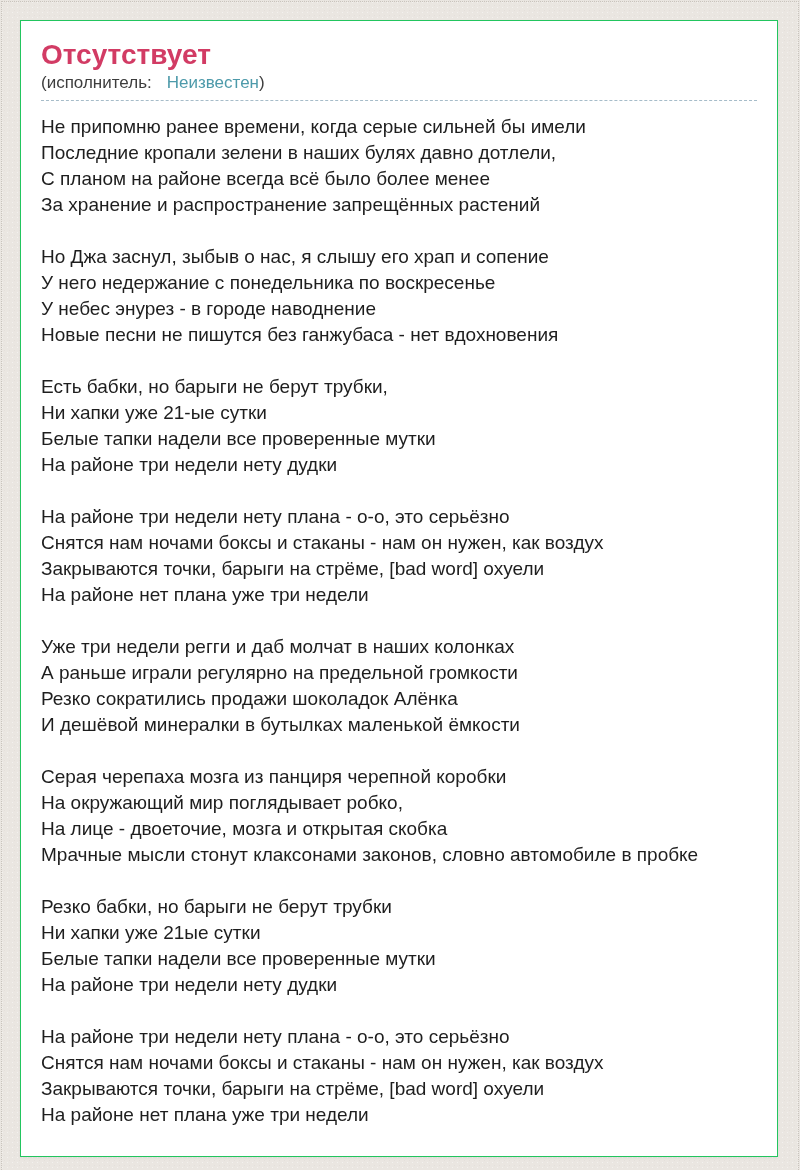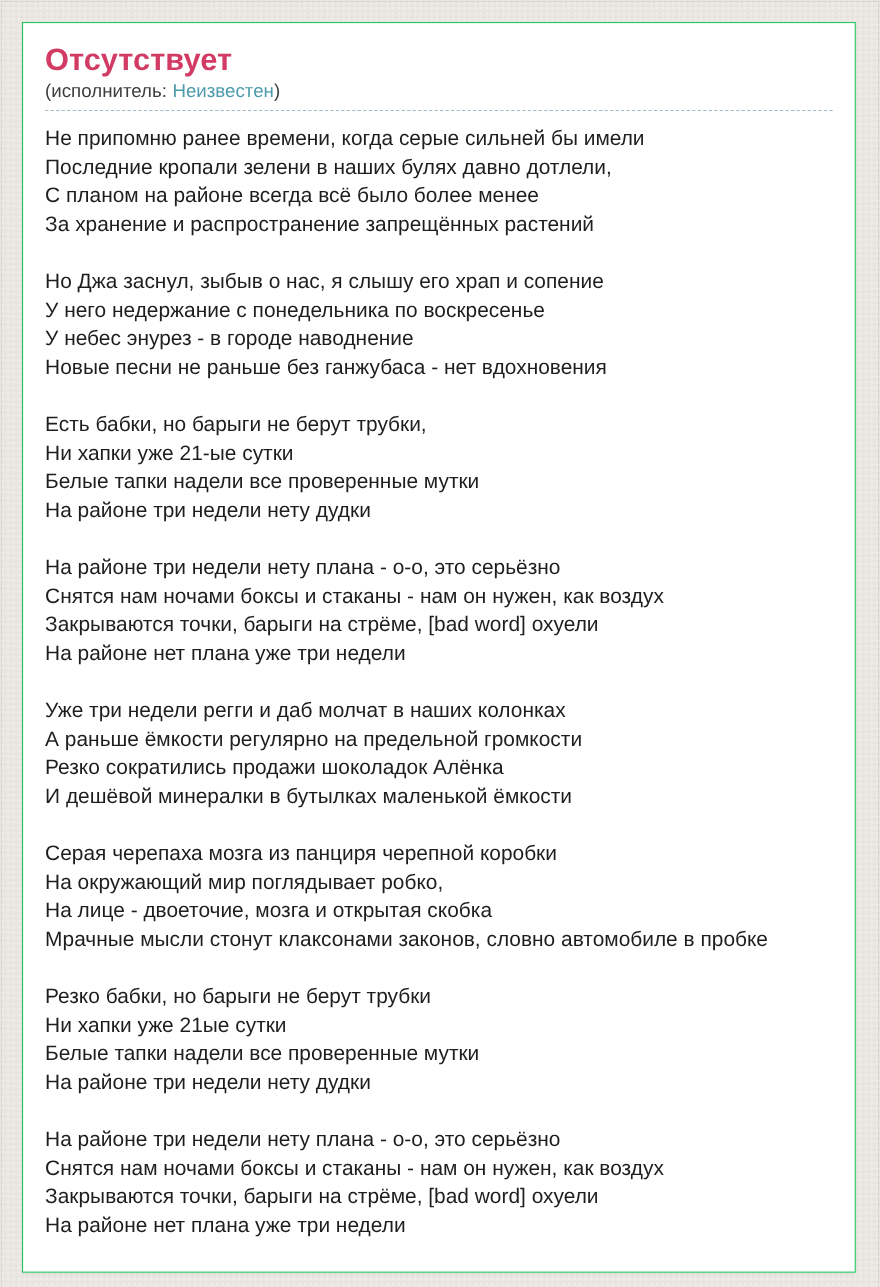--- a/index.html
+++ b/index.html
@@ -45,21 +45,21 @@
     margin-top: 2px;
     font-size: 17px;
     line-height: 20px;
     color: #3d3d3d;
     padding-bottom: 7px;
     border-bottom: 1px dashed #a6bcc9;
   }
   .artist-link {
     color: #4d9aaa;
     text-decoration: none;
-    margin-left: 5px;
+    margin-left: 15px;
     cursor: pointer;
   }
   .lyrics {
     margin-top: 13px;
     font-size: 19px;
     line-height: 26px;
     color: #1e1e1e;
   }
   .stanza { margin: 0 0 26px 0; }
   .stanza:last-child { margin-bottom: 0; }
@@ -79,37 +79,37 @@
       <div class="stanza">
         <div class="lyric-line">Не припомню ранее времени, когда серые сильней бы имели</div>
         <div class="lyric-line">Последние кропали зелени в наших булях давно дотлели,</div>
         <div class="lyric-line">С планом на районе всегда всё было более менее</div>
         <div class="lyric-line">За хранение и распространение запрещённых растений</div>
       </div>
       <div class="stanza">
         <div class="lyric-line">Но Джа заснул, зыбыв о нас, я слышу его храп и сопение</div>
         <div class="lyric-line">У него недержание с понедельника по воскресенье</div>
         <div class="lyric-line">У небес энурез - в городе наводнение</div>
-        <div class="lyric-line">Новые песни не раньше без ганжубаса - нет вдохновения</div>
+        <div class="lyric-line">Новые песни не пишутся без ганжубаса - нет вдохновения</div>
       </div>
       <div class="stanza">
         <div class="lyric-line">Есть бабки, но барыги не берут трубки,</div>
         <div class="lyric-line">Ни хапки уже 21-ые сутки</div>
         <div class="lyric-line">Белые тапки надели все проверенные мутки</div>
         <div class="lyric-line">На районе три недели нету дудки</div>
       </div>
       <div class="stanza">
         <div class="lyric-line">На районе три недели нету плана - о-о, это серьёзно</div>
         <div class="lyric-line">Снятся нам ночами боксы и стаканы - нам он нужен, как воздух</div>
         <div class="lyric-line">Закрываются точки, барыги на стрёме, [bad word] охуели</div>
         <div class="lyric-line">На районе нет плана уже три недели</div>
       </div>
       <div class="stanza">
         <div class="lyric-line">Уже три недели регги и даб молчат в наших колонках</div>
-        <div class="lyric-line">А раньше ёмкости регулярно на предельной громкости</div>
+        <div class="lyric-line">А раньше играли регулярно на предельной громкости</div>
         <div class="lyric-line">Резко сократились продажи шоколадок Алёнка</div>
         <div class="lyric-line">И дешёвой минералки в бутылках маленькой ёмкости</div>
       </div>
       <div class="stanza">
         <div class="lyric-line">Серая черепаха мозга из панциря черепной коробки</div>
         <div class="lyric-line">На окружающий мир поглядывает робко,</div>
         <div class="lyric-line">На лице - двоеточие, мозга и открытая скобка</div>
         <div class="lyric-line">Мрачные мысли стонут клаксонами законов, словно автомобиле в пробке</div>
       </div>
       <div class="stanza">

